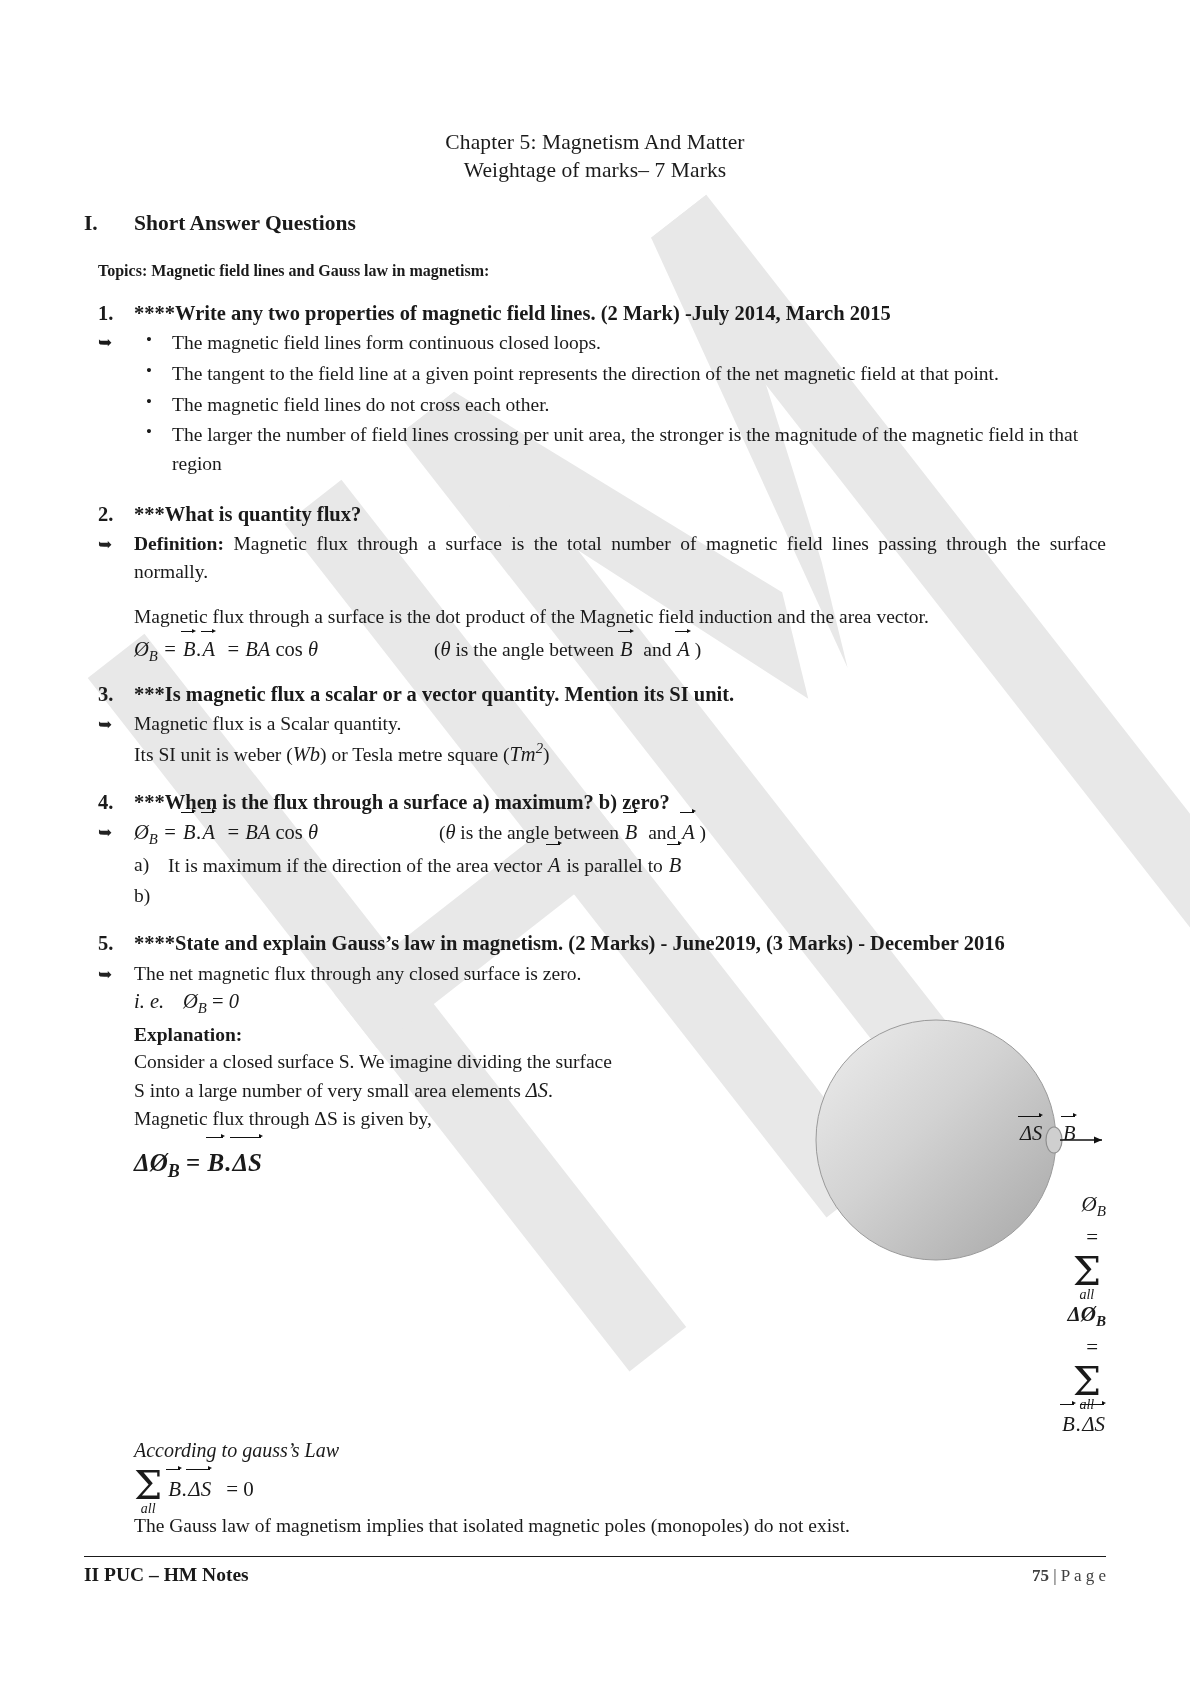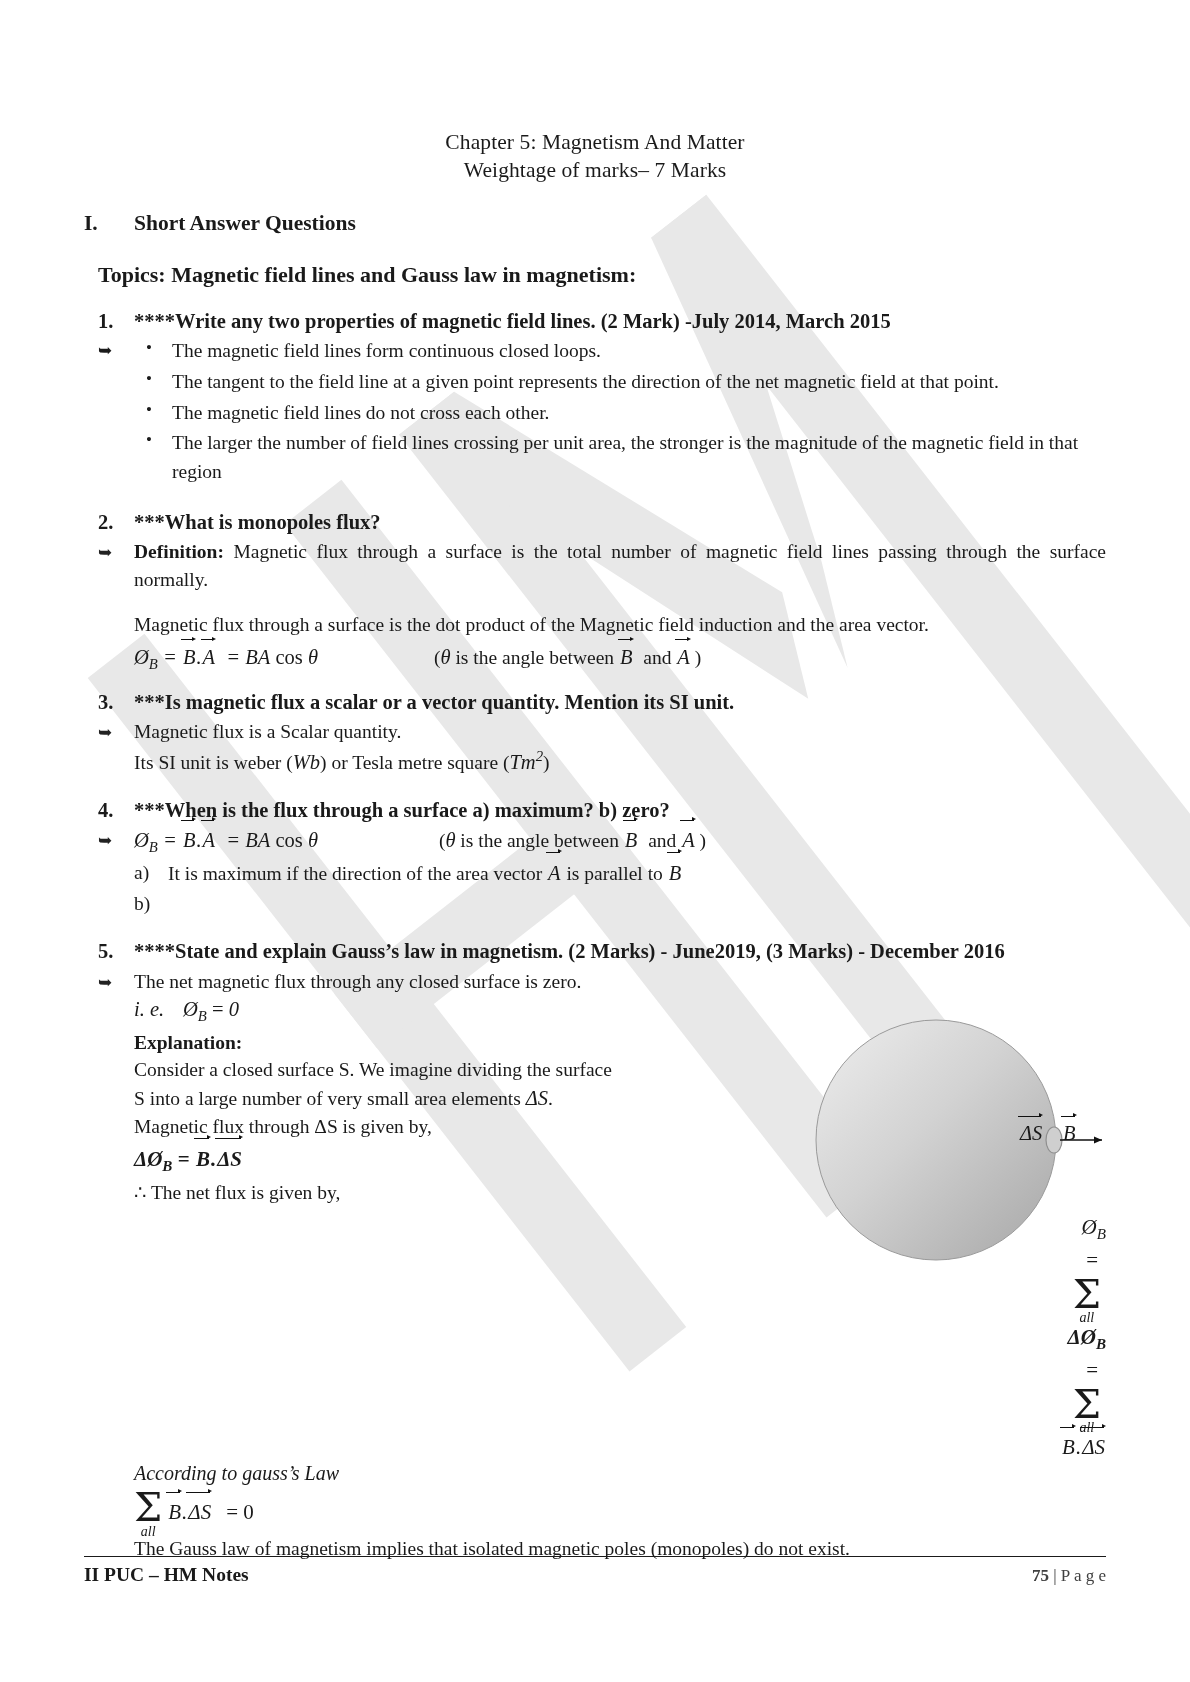--- a/index.html
+++ b/index.html
@@ -53,21 +53,21 @@
   }
   .section-head .numeral {
     width: 50px;
     flex: 0 0 50px;
   }
 
   .topic-line {
     margin-top: 26px;
     margin-left: 14px;
     font-weight: bold;
-    font-size: 22px;
+    font-size: 16px;
   }
 
   
   .q-row {
     display: flex;
     margin-top: 20px;
     margin-left: 14px;
   }
   .q-row .q-num {
     flex: 0 0 36px;
@@ -313,21 +313,21 @@
       <ul class="dots" style="flex:1 1 auto;">
         <li>The magnetic field lines form continuous closed loops.</li>
         <li>The tangent to the field line at a given point represents the direction of the net magnetic field at that point.</li>
         <li>The magnetic field lines do not cross each other.</li>
         <li>The larger the number of field lines crossing per unit area, the stronger is the magnitude of the magnetic field in that region</li>
       </ul>
     </div>
 
     <div class="q-row">
       <span class="q-num">2.</span>
-      <span class="q-text">***What is monopoles flux?</span>
+      <span class="q-text">***What is quantity flux?</span>
     </div>
     <div class="arrow-row">
       <span class="arrow">➥</span>
       <span class="arrow-body nowrap-para"><span class="bold">Definition:</span><span> Magnetic flux through a surface is the total number of magnetic field lines passing through the surface normally.</span></span>
     </div>
     <div class="para indent" style="margin-top:18px;">Magnetic flux through a surface is the dot product of the Magnetic field induction and the area vector.</div>
     <div class="formula-line">
       <span class="lhs math">
         Ø<sub class="v">B</sub> = <span class="vec">B</span>.<span class="vec">A</span>&nbsp; = <span class="up" style="font-style:italic">BA</span>&nbsp;<span class="up">cos</span>&nbsp;θ
       </span>
@@ -383,25 +383,24 @@
         <div>The net magnetic flux through any closed surface is zero.</div>
         <div>
           <span class="math">i. e.</span>
           <span class="math" style="margin-left:14px;">Ø<sub class="v">B</sub> <span class="up">=</span> 0</span>
         </div>
         <div class="bold" style="margin-top:1px;">Explanation:</div>
         <div>Consider a closed surface S.  We imagine dividing the surface</div>
         <div><span>S into a large number of very small area elements </span><span class="math">ΔS</span><span>.</span></div>
         <div>Magnetic flux through ΔS is given by,</div>
 
-        <div class="math bold" style="font-size:21px; margin-top:4px;">
+        <div class="math bold" style="font-size:25px; margin-top:12px;">
           ΔØ<sub class="v">B</sub> <span class="up">=</span> <span class="vec">B</span>.<span class="vec">ΔS</span>
         </div>
 
-        <div style="margin-top:2px;">∴ The net flux is given by,</div>
 
         <div class="math" style="font-size:21px; display:flex; align-items:flex-end; margin-top:6px;flex-direction:column;">
           <span>Ø<sub class="v">B</sub></span>
           <span class="up" style="margin:0 8px;">=</span>
           <span class="sigma-wrap">
             <span class="sig">Σ</span>
             <span class="sub">all</span>
           </span>
           <span class="bold">ΔØ<sub class="v">B</sub></span>
           <span class="up" style="margin:0 8px;">=</span>

